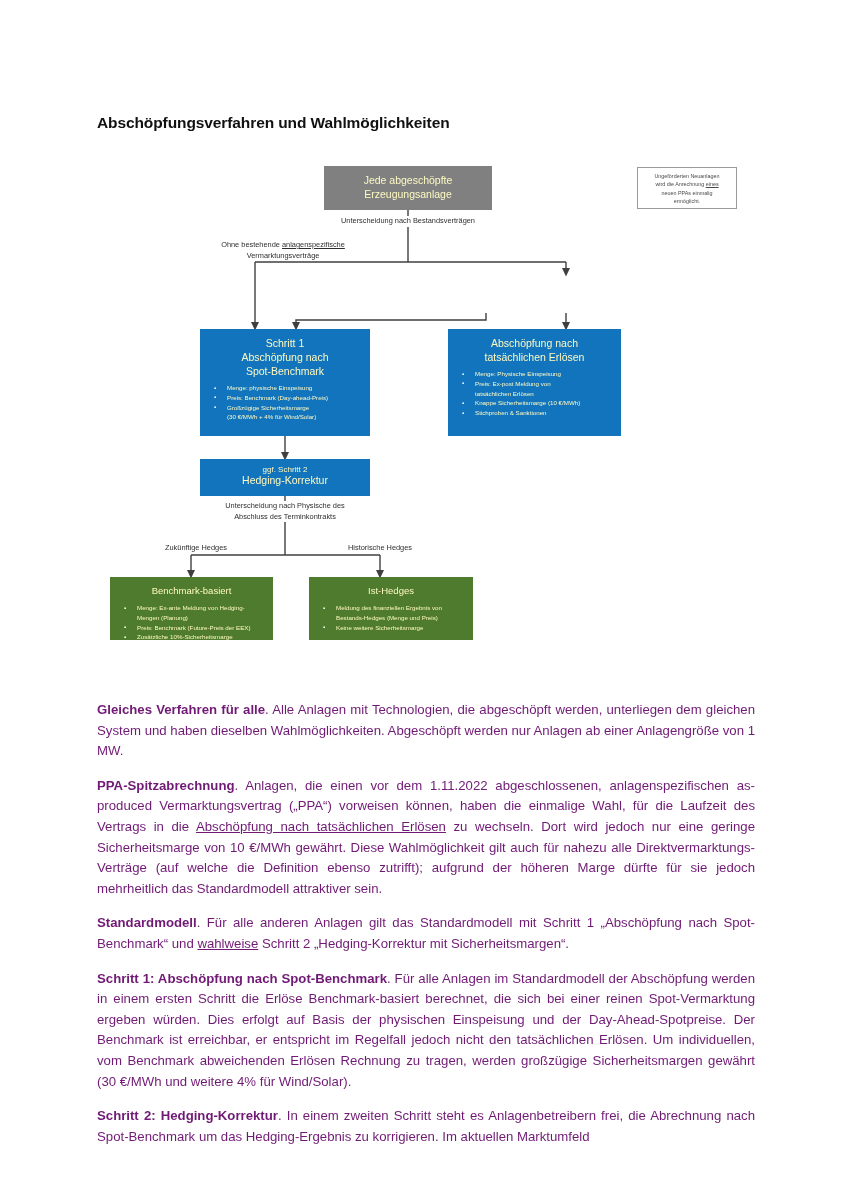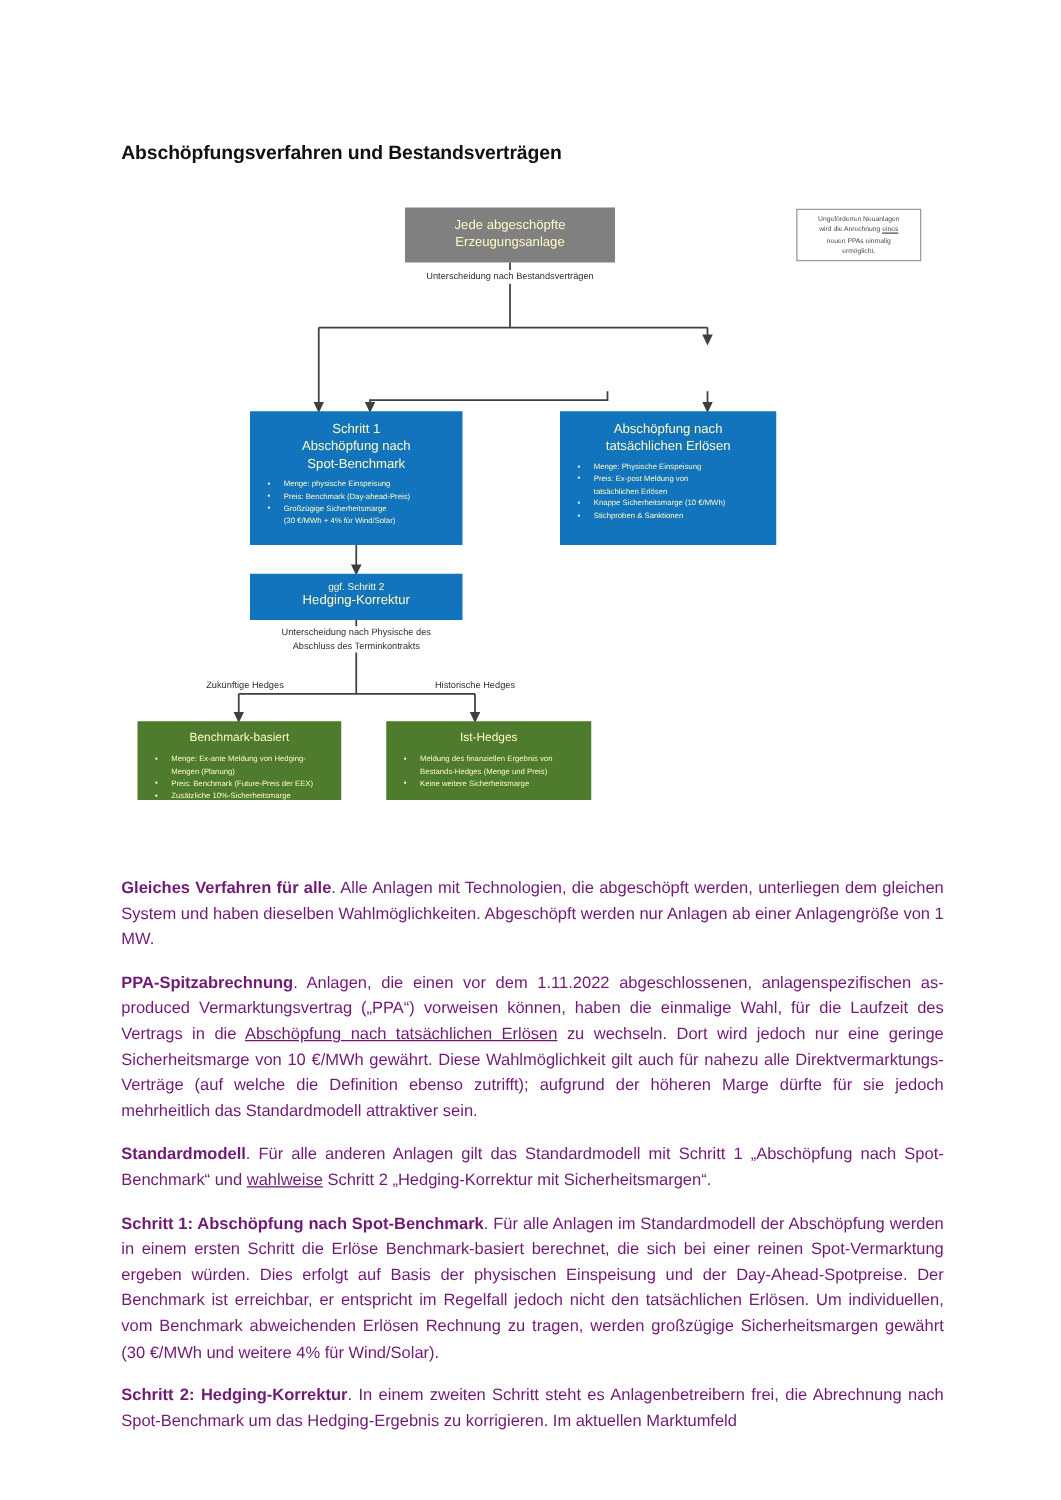--- a/index.html
+++ b/index.html
@@ -165,21 +165,21 @@
   }
   .body-text p u {
     text-decoration: underline;
   }
 </style>
 </head>
 <body>
 
 <div class="page">
 
-  <div class="doc-title">Abschöpfungsverfahren und Bestandsverträgen</div>
+  <div class="doc-title">Abschöpfungsverfahren und Wahlmöglichkeiten</div>
 
   <div class="diagram">
 
     <svg id="connectors" viewBox="0 0 660 500">
       <defs>
         <marker id="arrow" markerWidth="7" markerHeight="7" refX="3.2" refY="3" orient="auto">
           <path d="M0,0 L6.4,3 L0,6 z" fill="#3f3f3f"></path>
         </marker>
       </defs>
       <g stroke="#3f3f3f" stroke-width="1.4" fill="none">
@@ -214,20 +214,24 @@
 
     <div class="note-box">
       <span>Ungeförderten Neuanlagen</span><br>
       <span>wird die Anrechnung </span><u>eines</u><br>
       <span>neuen PPAs einmalig</span><br>
       <span>ermöglicht.</span>
     </div>
 
     <div class="dlabel" id="lbl-unterscheidung1">Unterscheidung nach Bestandsverträgen</div>
 
+    <div class="dlabel" id="lbl-ohne">
+      <span>Ohne bestehende </span><u>anlagenspezifische</u><br>
+      <span>Vermarktungsverträge</span>
+    </div>
 
 
 
     <div class="node blue-node" id="node-schritt1">
       <div class="title">
         <span>Schritt 1</span><br>
         <span>Abschöpfung nach</span><br>
         <span>Spot-Benchmark</span>
       </div>
       <ul>

